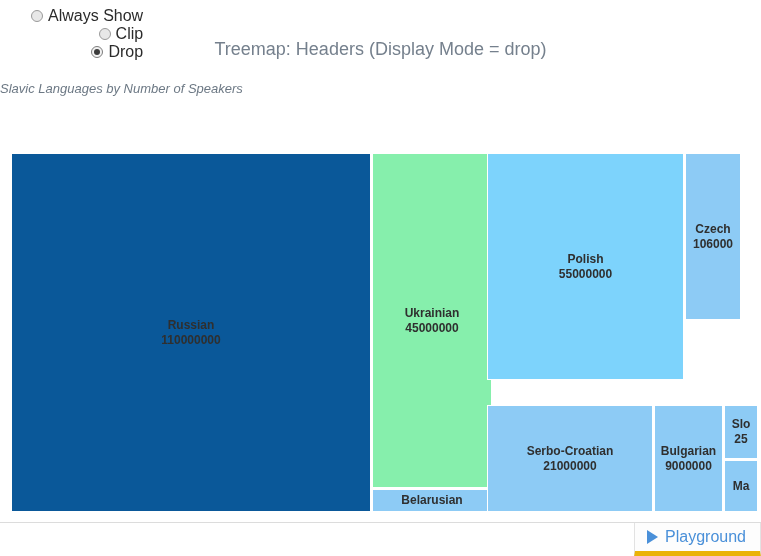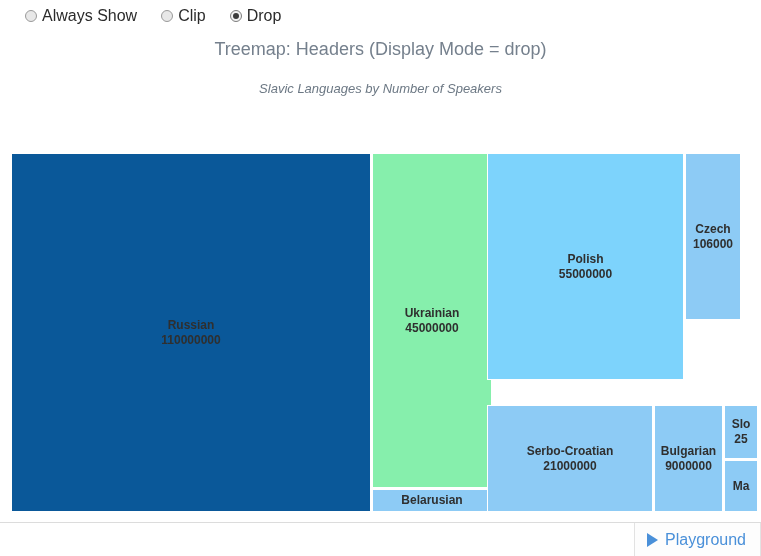--- a/index.html
+++ b/index.html
@@ -12,26 +12,27 @@
     background: #ffffff;
     font-family: "Liberation Sans", sans-serif;
     overflow: hidden;
     position: relative;
     color: #333333;
   }
 
   
   #controls {
     position: absolute;
-    left: 25px;
+    left: 31px;
     top: 7px;
     height: 22px;
     display: flex;
-    align-items: flex-start;
+    align-items: flex-end;
     gap: 0px;
+    flex-direction: column;
   }
   .radio-option {
     display: flex;
     align-items: center;
     cursor: default;
     margin-right: 24px;
   }
   .radio-dot {
     width: 12px;
     height: 12px;
@@ -75,21 +76,20 @@
     text-align: center;
     font-size: 18px;
     color: #75808d;
     white-space: nowrap;
   }
   #chart-subtitle {
     position: absolute;
     left: 0;
     top: 81px;
     width: 761px;
-    text-align: center;
     font-size: 13px;
     font-style: italic;
     color: #6c7884;
     white-space: nowrap;
   }
 
   
   #treemap {
     position: absolute;
     left: 11px;
@@ -133,21 +133,21 @@
     position: absolute;
     right: 0px;
     top: 0px;
     height: 34px;
     padding: 0 14px 0 12px;
     display: flex;
     align-items: center;
     gap: 7px;
     background: #fdfdfd;
     border-left: 1px solid #e2e2e2;
-    border-bottom: 1px solid #eab308;
+    border-bottom: 6px solid #eab308;
     border-right: 1px solid #e2e2e2;
     box-sizing: border-box;
     cursor: pointer;
   }
   #play-icon {
     width: 0;
     height: 0;
     border-left: 11px solid #4a90d9;
     border-top: 7px solid transparent;
     border-bottom: 7px solid transparent;

